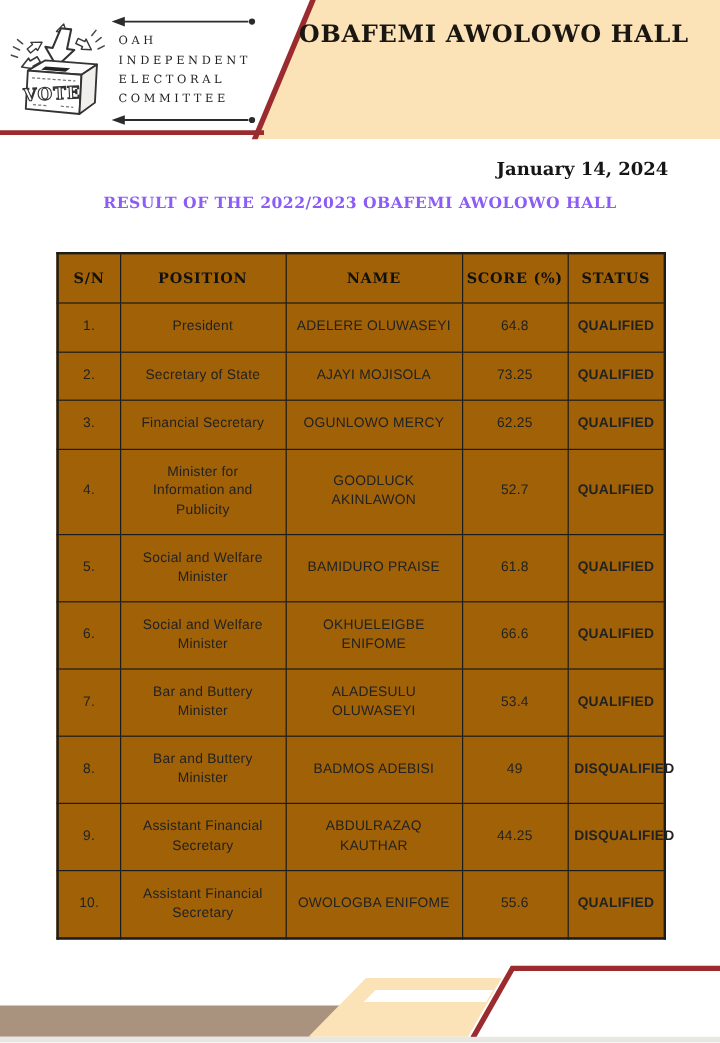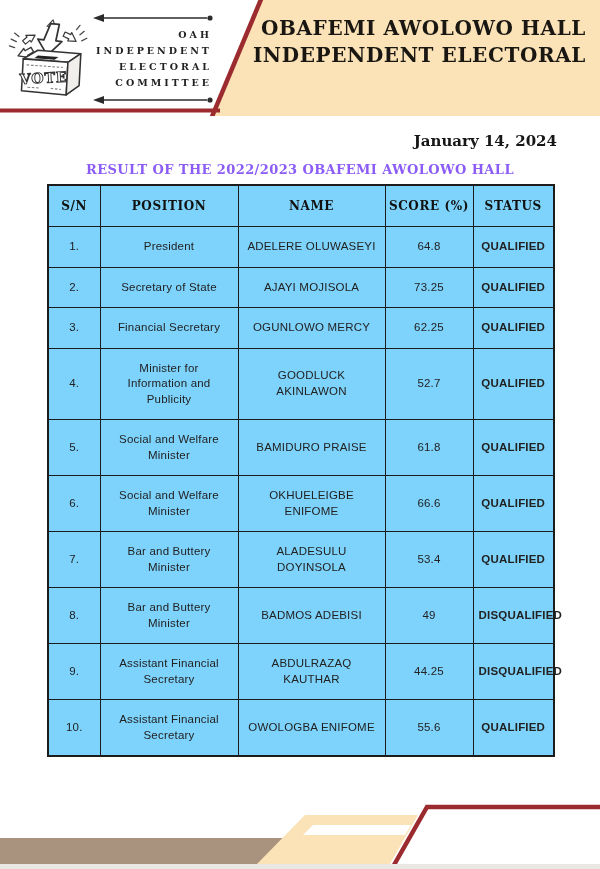--- a/index.html
+++ b/index.html
@@ -26,45 +26,45 @@
   .logo-group{
     position:absolute;left:6px;top:4px;width:210px;height:108px;
     display:flex;align-items:center;
   }
   .ballot-art{width:86px;height:104px;flex:0 0 auto;}
   .logo-textcol{
     flex:1;display:flex;flex-direction:column;align-items:center;
     gap:4px;padding-top:2px;
   }
   .org-name{
-    text-align:right;font-weight:bold;font-size:9.5px;line-height:16px;
+    text-align:left;font-weight:normal;font-size:9.5px;line-height:16px;
     letter-spacing:3px;color:#222;
   }
   .committee-title{
-    position:absolute;right:14px;top:15px;
+    position:absolute;right:26px;top:15px;
     text-align:right;
     font-weight:bold;font-size:20px;line-height:27px;
     letter-spacing:0.6px;color:#1a1713;
   }
   
   .date-line{
     margin-top:16px;margin-right:43px;
     text-align:right;font-weight:bold;font-size:15px;color:#161616;
   }
   .document-title{
     margin-top:11px;text-align:center;
     font-weight:bold;font-size:13px;line-height:18px;
     letter-spacing:0.4px;color:#8b5cf6;
   }
   
   table.results{
-    margin:5px auto 0 47px;
+    margin:31px auto 0 47px;
     width:506px;
     border-collapse:collapse;table-layout:fixed;
-    background:#7dd3fc;
+    background:#a16207;
   }
   table.results th, table.results td{
     border:1.6px solid var(--line);
     text-align:center;vertical-align:middle;
   }
   table.results{border:2.4px solid var(--line);}
   table.results th{
     font-family:"DejaVu Serif", serif;font-weight:bold;
     font-size:12px;letter-spacing:0.6px;color:#111;
     padding:13px 3px;
@@ -148,21 +148,20 @@
         <svg width="122" height="10" viewBox="0 0 122 10">
           <line x1="9" y1="5" x2="114" y2="5" stroke="#2b2b2b" stroke-width="1.6"></line>
           <polygon points="0,5 11,1 11,9" fill="#2b2b2b"></polygon>
           <circle cx="117" cy="5" r="2.6" fill="#2b2b2b"></circle>
         </svg>
       </div>
     </div>
 
     <div class="committee-title">
         <div>OBAFEMI AWOLOWO HALL</div>
-        <div>INDEPENDENT ELECTORAL</div>
       </div>
   </div>
 
   <div class="date-line">January 14, 2024</div>
   <div class="document-title">
       <div>RESULT OF THE 2022/2023 OBAFEMI AWOLOWO HALL</div>
     </div>
 
   <table class="results">
     <colgroup>
@@ -228,21 +227,21 @@
           <td class="c-name">OKHUELEIGBE
 ENIFOME</td>
           <td class="c-score">66.6</td>
           <td class="c-status">QUALIFIED</td>
         </tr>
         <tr>
           <td class="c-sn">7.</td>
           <td class="c-position">Bar and Buttery
 Minister</td>
           <td class="c-name">ALADESULU
-DOYINSOLA</td>
+OLUWASEYI</td>
           <td class="c-score">53.4</td>
           <td class="c-status">QUALIFIED</td>
         </tr>
         <tr>
           <td class="c-sn">8.</td>
           <td class="c-position">Bar and Buttery
 Minister</td>
           <td class="c-name">BADMOS ADEBISI</td>
           <td class="c-score">49</td>
           <td class="c-status">DISQUALIFIED</td>

